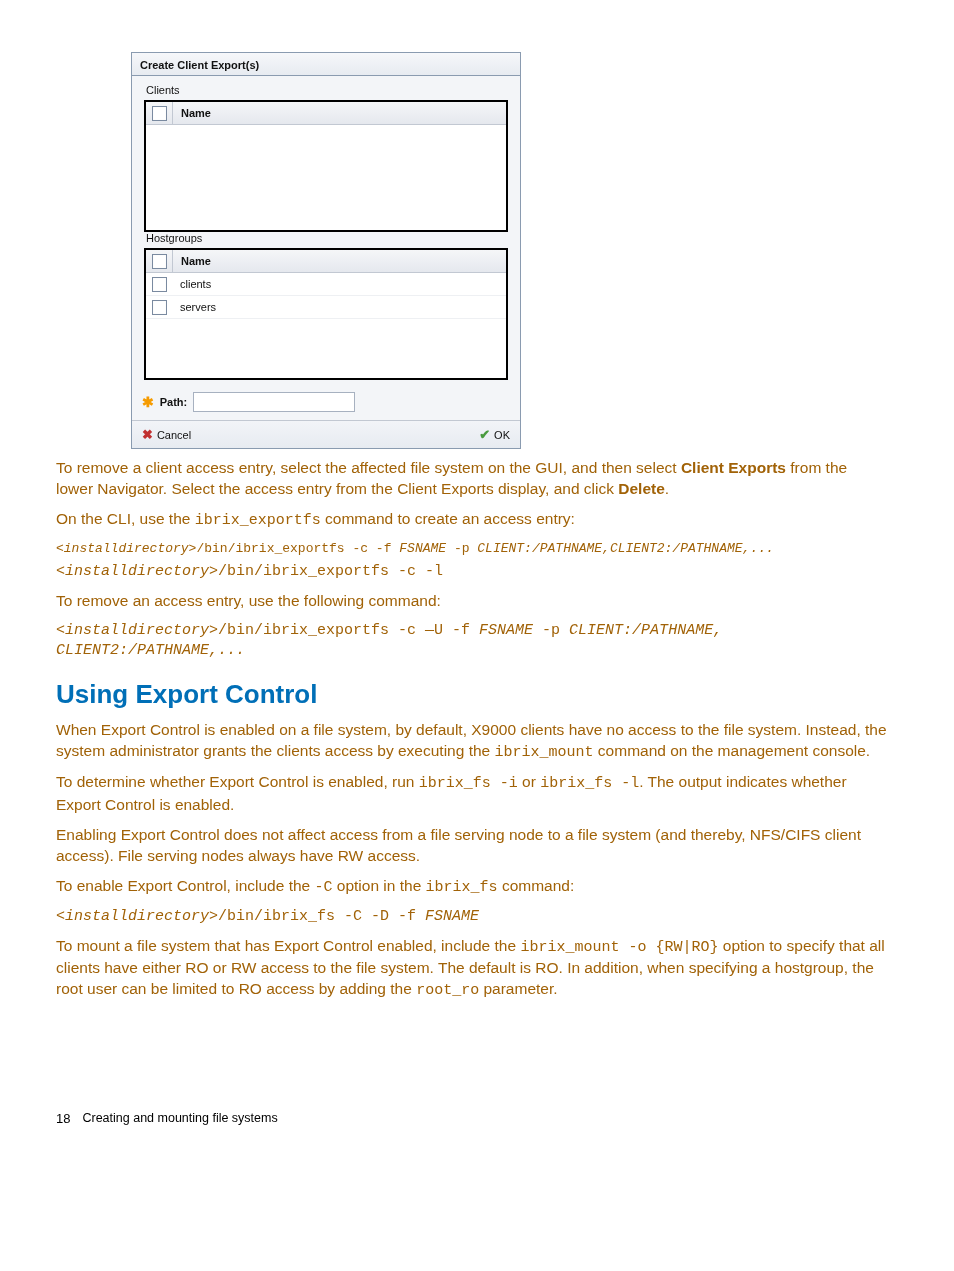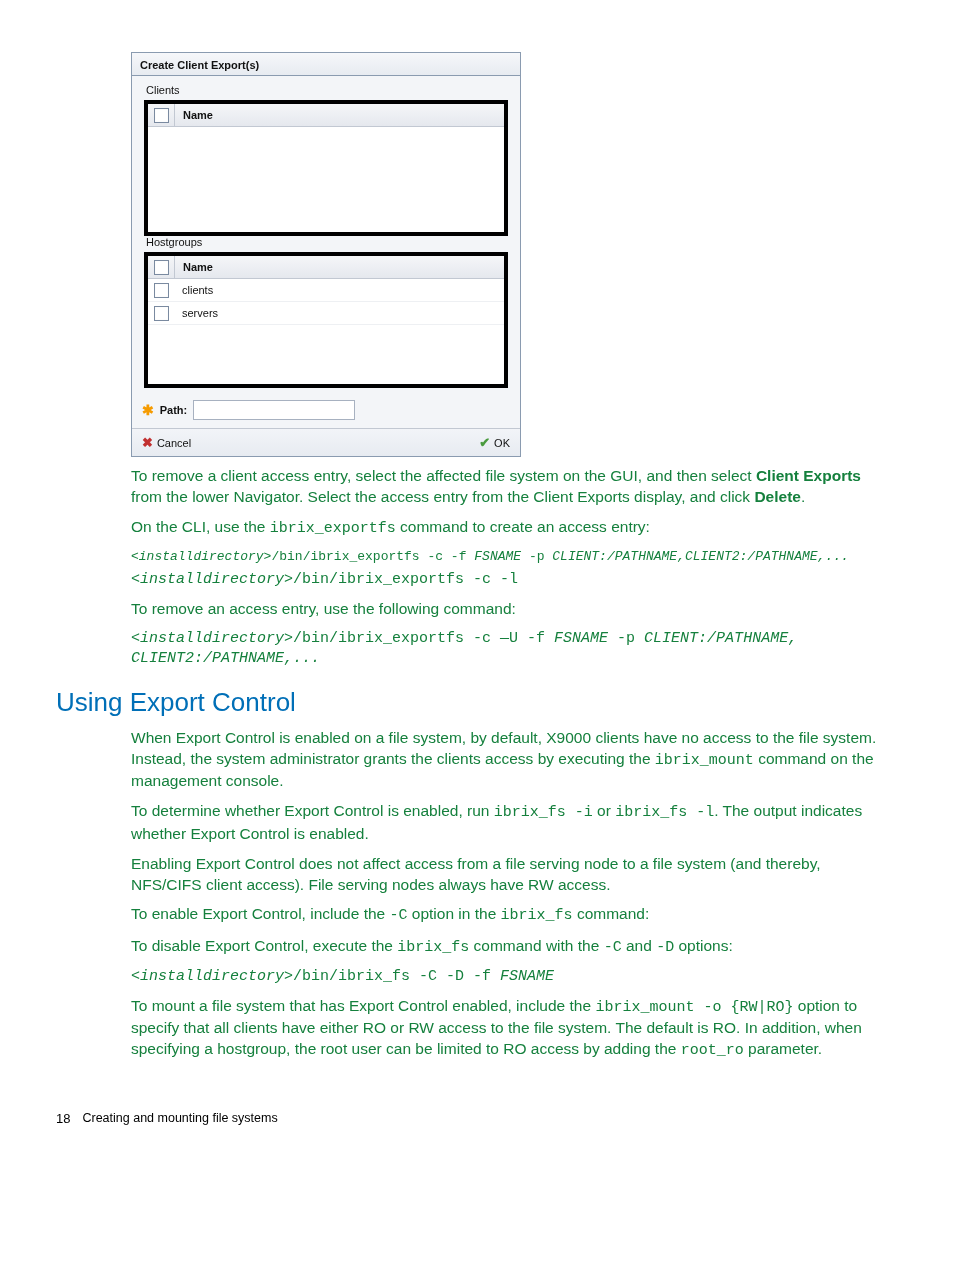--- a/index.html
+++ b/index.html
@@ -38,21 +38,21 @@
   }
   .col {
     flex: 1;
     padding: 0 6px;
   }
   .col-header {
     margin-bottom: 4px;
     padding-left: 2px;
   }
   .table {
-    border: 4px solid #000000;
+    border: 2px solid #000000;
     background: #fff;
     height: 128px;
     overflow: hidden;
   }
   .thead {
     display: flex;
     align-items: center;
     background: linear-gradient(#f5f6f8, #e5e8ee);
     border-bottom: 1px solid #c2c8d2;
     height: 22px;
@@ -123,38 +123,37 @@
     font-family: Tahoma, Arial, sans-serif;
     font-size:11px;
   }
   .x-icon { color:#c13030; font-weight:bold; font-size:13px; }
   .ok-icon { color:#4a9b3f; font-weight:bold; font-size:13px; }
 
   .body-text {
     font-family: "Futura", Arial, sans-serif;
     font-size: 15.5px;
     line-height: 1.35;
-    color:#15803d;
-    margin-left:75px;
+    color:#a16207;
     margin-right:10px;
   }
   .body-text p { margin: 9px 0;}
   .body-text b { font-weight: bold; }
   .mono {
     font-family: "Courier New", monospace;
     font-size: 15px;
   }
   .mono-small {
     font-family: "Courier New", monospace;
     font-size: 13px;
   }
   .italic { font-style: italic; }
   h2.section {
     font-family: "Futura", Arial, sans-serif;
-    font-weight: 400;
+    font-weight: 700;
     font-size: 26px;
     color:#006fb7;
     margin: 18px 0 10px 0;
   }
   .footer {
     position:absolute;
     bottom:34px;
     left:56px;
     font-size:12.5px;
     font-family: "Futura", Arial, sans-serif;
@@ -248,23 +247,20 @@
     <p>
       <span>When Export Control is enabled on a file system, by default, X9000 clients have no access to the file system. Instead, the system administrator grants the clients access by executing the </span><span class="mono">ibrix_mount</span><span> command on the management console.</span>
     </p>
     <p>
       <span>To determine whether Export Control is enabled, run </span><span class="mono">ibrix_fs -i</span><span> or </span><span class="mono">ibrix_fs -l</span><span>. The output indicates whether Export Control is enabled.</span>
     </p>
     <p>Enabling Export Control does not affect access from a file serving node to a file system (and thereby, NFS/CIFS client access). File serving nodes always have RW access.</p>
     <p>
       <span>To enable Export Control, include the </span><span class="mono">-C</span><span> option in the </span><span class="mono">ibrix_fs</span><span> command:</span>
     </p>
-    <p>
-      <span>To disable Export Control, execute the </span><span class="mono">ibrix_fs</span><span> command with the </span><span class="mono">-C</span><span> and </span><span class="mono">-D</span><span> options:</span>
-    </p>
     <p class="mono" style="margin:4px 0;">
       <span class="italic">&lt;installdirectory&gt;</span><span>/bin/ibrix_fs -C -D -f </span><span class="italic">FSNAME</span>
     </p>
     <p>
       <span>To mount a file system that has Export Control enabled, include the </span><span class="mono">ibrix_mount -o {RW|RO}</span><span> option to specify that all clients have either RO or RW access to the file system. The default is RO. In addition, when specifying a hostgroup, the root user can be limited to RO access by adding the </span><span class="mono">root_ro</span><span> parameter.</span>
     </p>
   </div>
 
   <div class="footer">
     <span class="pn">18</span>

